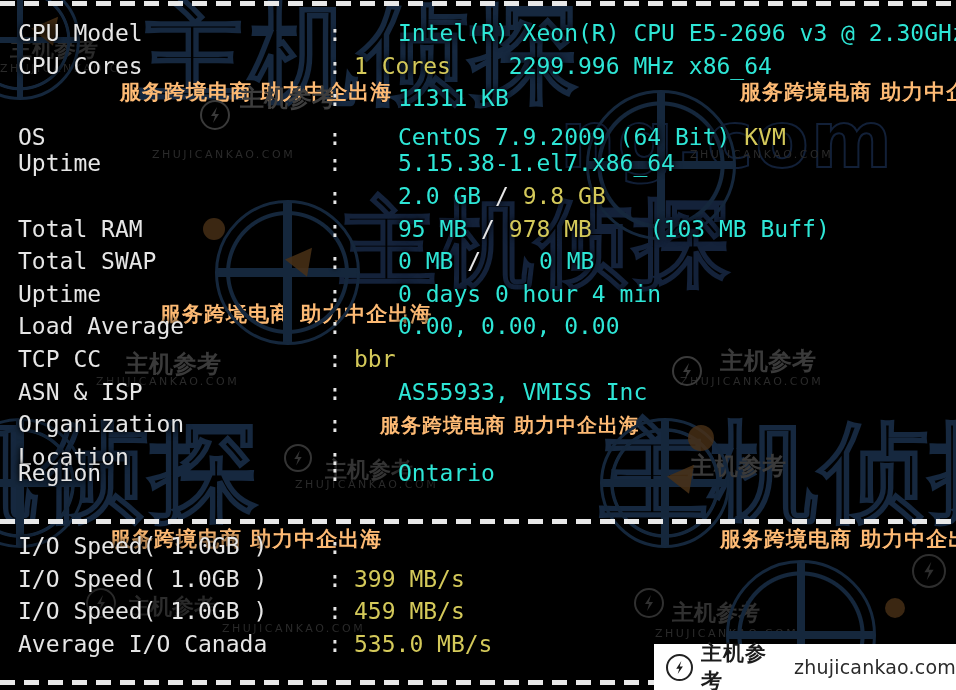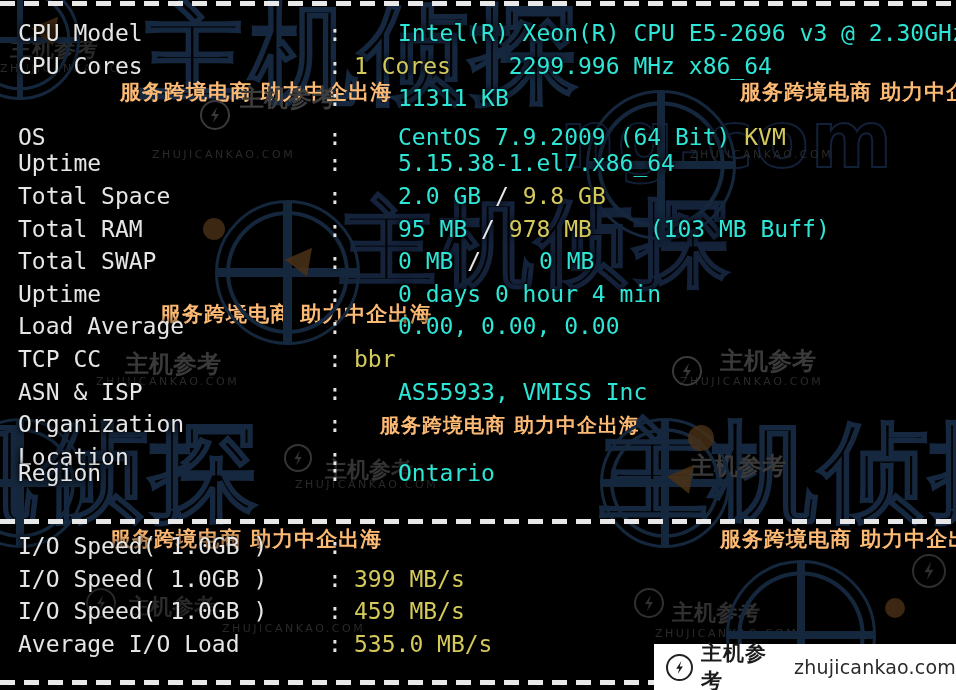--- a/index.html
+++ b/index.html
@@ -244,37 +244,37 @@
 </div>
 
 <div id="term">
   <div class="sep" style="top:1px;"></div>
   <div id="sysinfo-rows">
       <div class="row" style="top: 17px;"><span class="key">CPU Model</span><span class="colon">:</span><span class="val"><span class="c-cyan">Intel(R) Xeon(R) CPU E5-2696 v3 @ 2.30GHz</span></span></div>
       <div class="row" style="top: 49.6px;"><span class="key">CPU Cores</span><span class="colon">:</span><span class="val"><span class="c-yellow">1 Cores</span><span class="c-cyan"> 2299.996 MHz x86_64</span></span></div>
       <div class="row" style="top: 82.2px;"><span class="colon">:</span><span class="val"><span class="c-cyan">11311 KB</span></span></div>
       <div class="row" style="top: 121px; padding-left: 16px;"><span class="key">OS</span><span class="colon">:</span><span class="val"><span class="c-cyan">CentOS 7.9.2009 (64 Bit)</span><span class="c-yellow"> KVM</span></span></div>
       <div class="row" style="top: 147.4px;"><span class="key">Uptime</span><span class="colon">:</span><span class="val"><span class="c-cyan">5.15.38-1.el7.x86_64</span></span></div>
-      <div class="row" style="top: 180px;"><span class="key">Total Space</span><span class="colon">:</span><span class="val"><span class="c-cyan">2.0 GB</span><span class="c-white"> / </span><span class="c-yellow">9.8 GB</span></span></div>
+      <div class="row" style="top: 180px;"><span class="colon">:</span><span class="val"><span class="c-cyan">2.0 GB</span><span class="c-white"> / </span><span class="c-yellow">9.8 GB</span></span></div>
       <div class="row" style="top: 212.6px;"><span class="key">Total RAM</span><span class="colon">:</span><span class="val"><span class="c-cyan">95 MB</span><span class="c-white"> / </span><span class="c-yellow">978 MB</span><span class="c-cyan"> (103 MB Buff)</span></span></div>
       <div class="row" style="top: 245.2px;"><span class="key">Total SWAP</span><span class="colon">:</span><span class="val"><span class="c-cyan">0 MB</span><span class="c-white"> / </span><span class="c-cyan">0 MB</span></span></div>
       <div class="row" style="top: 277.8px;"><span class="key">Uptime</span><span class="colon">:</span><span class="val"><span class="c-cyan">0 days 0 hour 4 min</span></span></div>
       <div class="row" style="top: 310.4px;"><span class="key">Load Average</span><span class="colon">:</span><span class="val"><span class="c-cyan">0.00, 0.00, 0.00</span></span></div>
       <div class="row" style="top: 343px;"><span class="key">TCP CC</span><span class="colon">:</span><span class="val"><span class="c-yellow">bbr</span></span></div>
       <div class="row" style="top: 375.6px;"><span class="key">ASN &amp; ISP</span><span class="colon">:</span><span class="val"><span class="c-cyan">AS55933, VMISS Inc</span></span></div>
       <div class="row" style="top: 408.2px;"><span class="key">Organization</span><span class="colon">:</span><span class="val"><span class="c-cyan"></span></span></div>
       <div class="row" style="top: 440.8px;"><span class="key">Location</span><span class="colon">:</span></div>
       <div class="row" style="top: 457px; text-decoration: underline;"><span class="key">Region</span><span class="colon">:</span><span class="val"><span class="c-cyan">Ontario</span></span></div>
     </div>
   <div class="sep" style="top:519px;"></div>
   <div id="io-rows">
       <div class="row" style="top: 530px;"><span class="key">I/O Speed( 1.0GB )</span><span class="colon">:</span></div>
       <div class="row" style="top: 562.6px;"><span class="key">I/O Speed( 1.0GB )</span><span class="colon">:</span><span class="val"><span class="c-yellow">399 MB/s</span></span></div>
       <div class="row" style="top: 595.2px;"><span class="key">I/O Speed( 1.0GB )</span><span class="colon">:</span><span class="val"><span class="c-yellow">459 MB/s</span></span></div>
-      <div class="row" style="top: 627.8px;"><span class="key">Average I/O Load</span><span class="colon">:</span><span class="val"><span class="c-yellow">535.0 MB/s</span></span></div>
+      <div class="row" style="top: 627.8px;"><span class="key">Average I/O Canada</span><span class="colon">:</span><span class="val"><span class="c-yellow">535.0 MB/s</span></span></div>
     </div>
   <div class="sep" style="top:680px;"></div>
 </div>
 
 <div id="badge">
   <span class="logo-circle">
     <svg width="19" height="19" viewBox="0 0 26 26" aria-hidden="true">
       <path d="M15.5 4 L8.5 14.6 h4.2 l-2.2 7.4 7.2 -10.4 h-4.4 z" fill="#1b1b1b"></path>
     </svg>
   </span>

